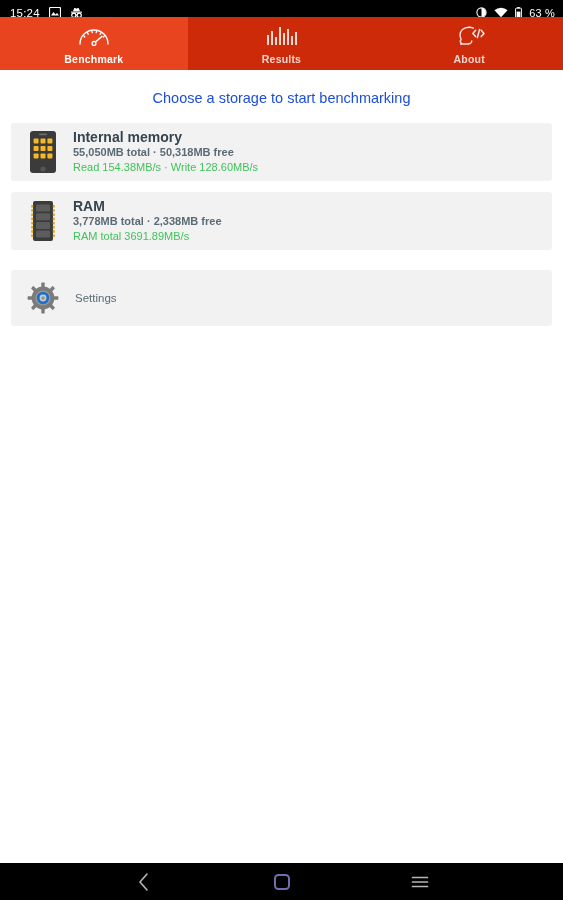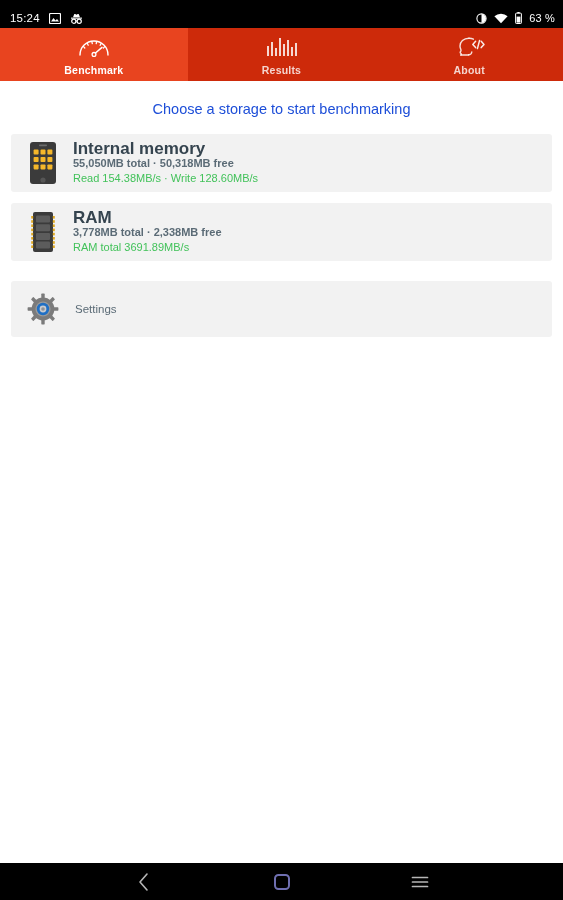--- a/index.html
+++ b/index.html
@@ -6,21 +6,21 @@
   html, body {
     width:563px; height:900px;
     background:#ffffff;
     font-family:"Liberation Sans", sans-serif;
     overflow:hidden;
   }
   #app { position:relative; width:563px; height:900px; background:#fff; }
 
   
   .statusbar {
-    height:28px; background:#000; color:#fff;
+    height:17px; background:#000; color:#fff;
     display:flex; align-items:center; padding:8px 8px 0 10px;
     font-size:11px; letter-spacing:.2px;
   }
   .sb-left { display:flex; align-items:center; gap:9px; }
   .sb-right { margin-left:auto; display:flex; align-items:center; gap:7px; }
   .sb-clock { font-size:11.5px; }
   .sb-ico { display:inline-flex; align-items:center; justify-content:center; }
   .sb-batt-txt { font-size:11px; }
 
   
@@ -44,21 +44,21 @@
   
   .card {
     margin:0 11px 11px 11px; background:#f2f2f2;
     border-radius:3px; display:flex; align-items:center;
     padding:12px 14px; cursor:pointer;
   }
   .card.storage { height:58px; padding:0 14px; }
   .card.settings { height:56px; padding:0 14px; }
   .card-ico { width:36px; flex:0 0 36px; display:flex; align-items:center; justify-content:center; }
   .card-txt { margin-left:12px; display:flex; flex-direction:column; justify-content:center; }
-  .c-title { font-size:17px; font-weight:bold; color:#35444f; line-height:15px; }
+  .c-title { font-size:14px; font-weight:bold; color:#35444f; line-height:15px; }
   .c-sub { font-size:11px; color:#5b6b76; line-height:15px;font-weight:bold; }
   .c-speed { font-size:11px; color:#42c25a; line-height:15px; }
   .settings-lbl { font-size:11.5px; color:#5b6b76; margin-left:14px; }
 
   
   .navbar {
     position:absolute; left:0; bottom:0; width:563px; height:37px;
     background:#000; display:flex; align-items:center; justify-content:center;
   }
   .nav-btn { flex:0 0 auto; width:90px; display:flex; align-items:center; justify-content:center; cursor:pointer; }

